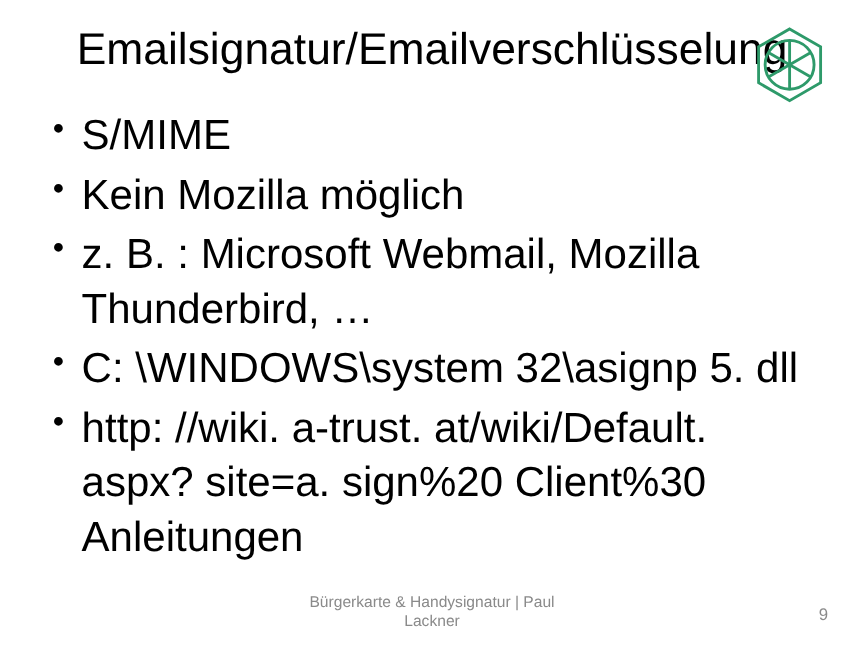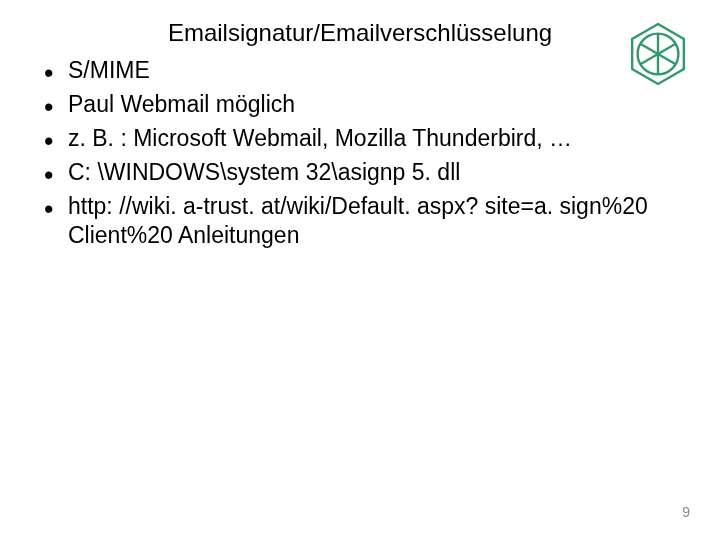--- a/index.html
+++ b/index.html
@@ -11,40 +11,40 @@
     position: relative;
     overflow: hidden;
   }
   .slide {
     width: 720px;
     height: 540px;
     position: relative;
     padding: 18px 28px 0 28px;
   }
   .title {
-    font-size: 24px;
+    font-size: 37px;
     font-weight: 400;
     text-align: center;
     line-height: 1.25;
     letter-spacing: 0px;
-    margin-bottom: 8px;
+    margin-bottom: 26px;
     padding: 0 10px;
   }
   .logo {
     position: absolute;
     top: 20px;
     right: 28px;
     width: 68px;
     height: 68px;
   }
   .logo svg { width: 100%; height: 100%; display: block; }
   ul.bullets {
     list-style: none;
     padding: 0 10px 0 14px;
-    font-size: 23px;
+    font-size: 35px;
     line-height: 1.3;
   }
   ul.bullets li {
     position: relative;
     padding-left: 26px;
     margin-bottom: 4px;
     word-wrap: break-word;
     overflow-wrap: break-word;
   }
   ul.bullets li::before {
@@ -86,22 +86,26 @@
         <line x1="24" y1="35" x2="76" y2="65"></line>
         <line x1="24" y1="65" x2="76" y2="35"></line>
       </g>
     </svg>
   </div>
 
   <h1 class="title">Emailsignatur/Emailverschlüsselung</h1>
 
   <ul class="bullets">
     <li>S/MIME</li>
-    <li>Paul Webmail möglich</li>
+    <li>Kein Mozilla möglich</li>
     <li>z. B. : Microsoft Webmail, Mozilla Thunderbird, …</li>
     <li>C: \WINDOWS\system 32\asignp 5. dll</li>
-    <li>http: //wiki. a-trust. at/wiki/Default. aspx? site=a. sign%20 Client%20 Anleitungen</li>
+    <li>http: //wiki. a-trust. at/wiki/Default. aspx? site=a. sign%20 Client%30 Anleitungen</li>
   </ul>
 
+  <div class="footer">
+    <div>Bürgerkarte &amp; Handysignatur | Paul</div>
+    <div>Lackner</div>
+  </div>
 
   <div class="pagenum">9</div>
 
 </div>
 
 </body></html>

